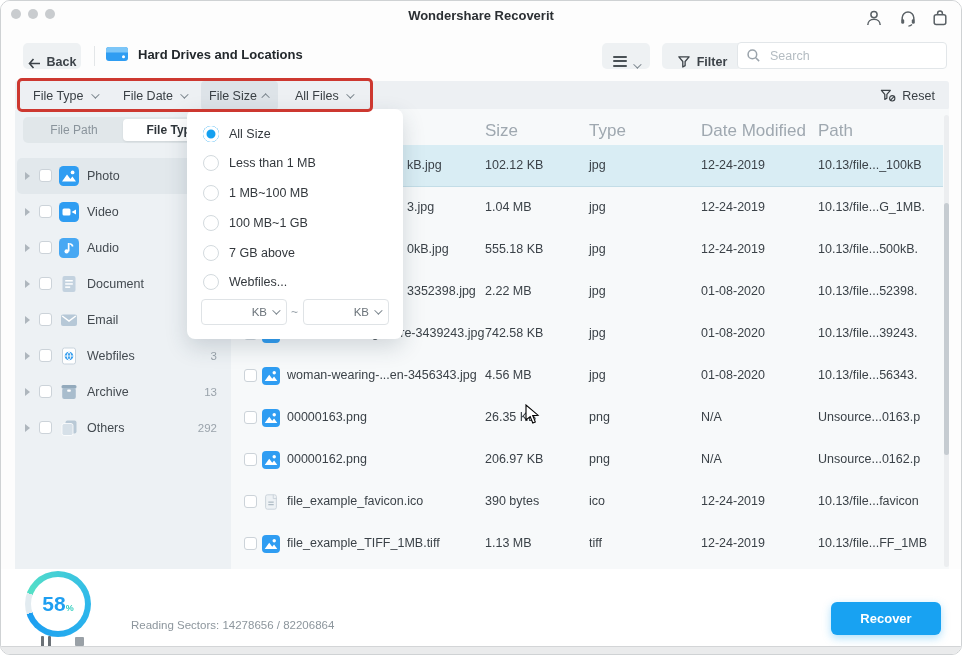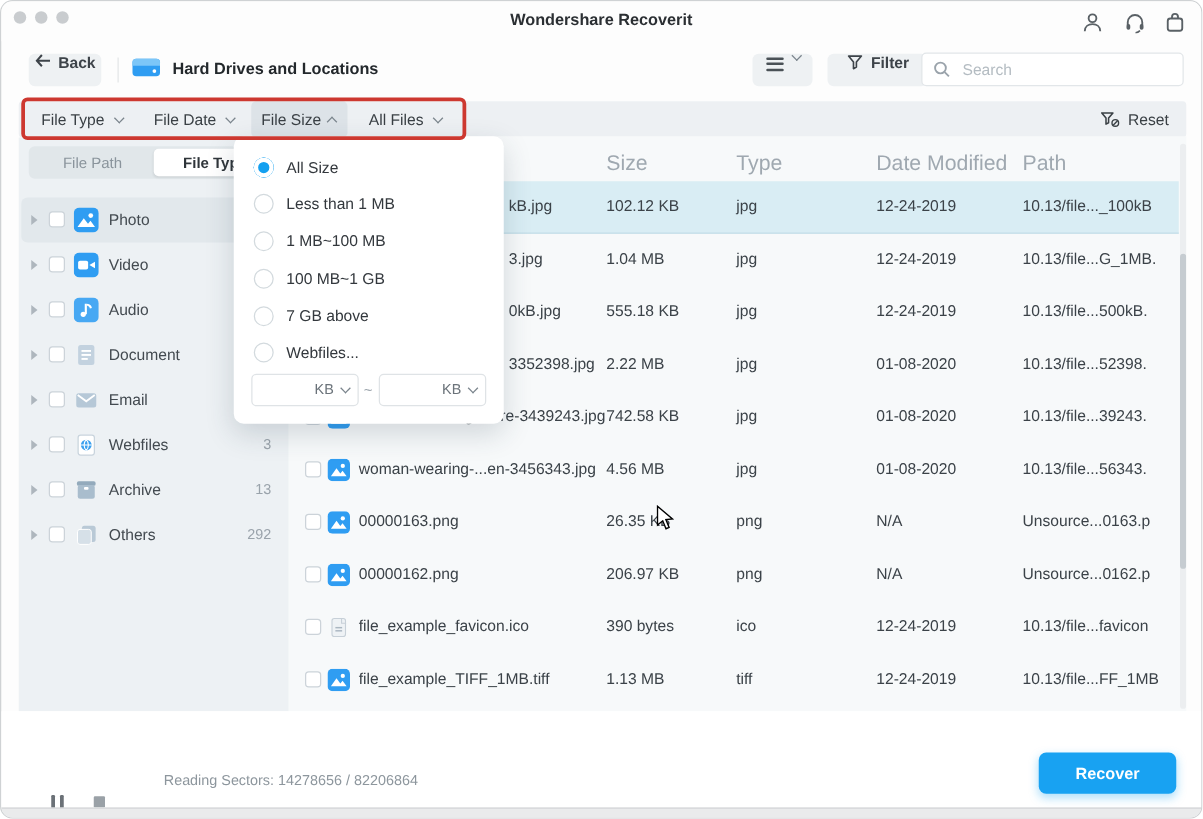--- a/index.html
+++ b/index.html
@@ -5,21 +5,21 @@
   html,body{margin:0;padding:0;background:#fff;}
   *{box-sizing:border-box;}
   .window{position:relative;width:962px;height:655px;background:#fdfdfd;border:1px solid #cfd2d4;
     border-radius:10px;overflow:hidden;font-family:"Liberation Sans",sans-serif;color:#3b4248;}
   
   .titlebar{position:absolute;left:0;top:0;width:100%;height:32px;background:#fdfdfd;}
   .dot{position:absolute;top:8px;width:10px;height:10px;border-radius:50%;background:#c9cccf;}
   .win-title{position:absolute;top:7px;left:50%;transform:translateX(-50%);font-size:13px;font-weight:bold;color:#2b2f33;}
   .tb-ic{position:absolute;top:8px;width:18px;height:18px;}
   
-  .btn-grey{position:absolute;background:#eef1f3;border-radius:5px;display:flex;align-items:flex-start;justify-content:center;gap:6px;font-size:12.5px;color:#3d4349;}
+  .btn-grey{position:absolute;background:#eef1f3;border-radius:5px;display:flex;align-items:flex-end;justify-content:center;gap:6px;font-size:12.5px;color:#3d4349;}
   .back-btn{left:22px;top:42px;width:58px;height:26px;font-weight:bold;}
   .v-div{position:absolute;left:93px;top:45px;width:1px;height:20px;background:#e3e6e8;}
   .drive-ic{position:absolute;left:104px;top:42px;}
   .page-title{position:absolute;left:137px;top:46px;font-size:13px;font-weight:bold;color:#23282c;}
   .viewmenu-btn{left:601px;top:42px;width:48px;height:26px;}
   .filter-btn{left:661px;top:42px;width:80px;height:26px;font-weight:bold;}
   .search-box{position:absolute;left:736px;top:41px;width:210px;height:27px;background:#fff;border:1px solid #e2e6e9;border-radius:4px;display:flex;align-items:center;padding:0 8px;gap:7px;}
   .search-box input{border:none;outline:none;flex:1;font-size:12.5px;color:#3b4248;font-family:"Liberation Sans",sans-serif;background:transparent;}
   .search-box input::placeholder{color:#b4bcc2;}
   .hamb{display:inline-block;width:14px;}
@@ -426,20 +426,25 @@
     <span class="sep">~</span>
     <div class="unit-box" style="left:116px">
       <span>KB</span>
       <span class="chev"></span>
     </div>
   </div>
 
   <div class="red-annot"></div>
 
   <div class="footer">
+    <div class="ring">
+      <div class="ring-in">
+          <span class="pct"><span>58</span><small>%</small></span>
+        </div>
+    </div>
     <span class="pause">
         <i style="left:0"></i>
         <i style="left:7px"></i>
       </span>
     <span class="stop"></span>
     <div class="rs-line">Reading Sectors: 14278656 / 82206864</div>
     <button class="recover-btn">Recover</button>
   </div>
 
   <div class="bottom-chrome"></div>

